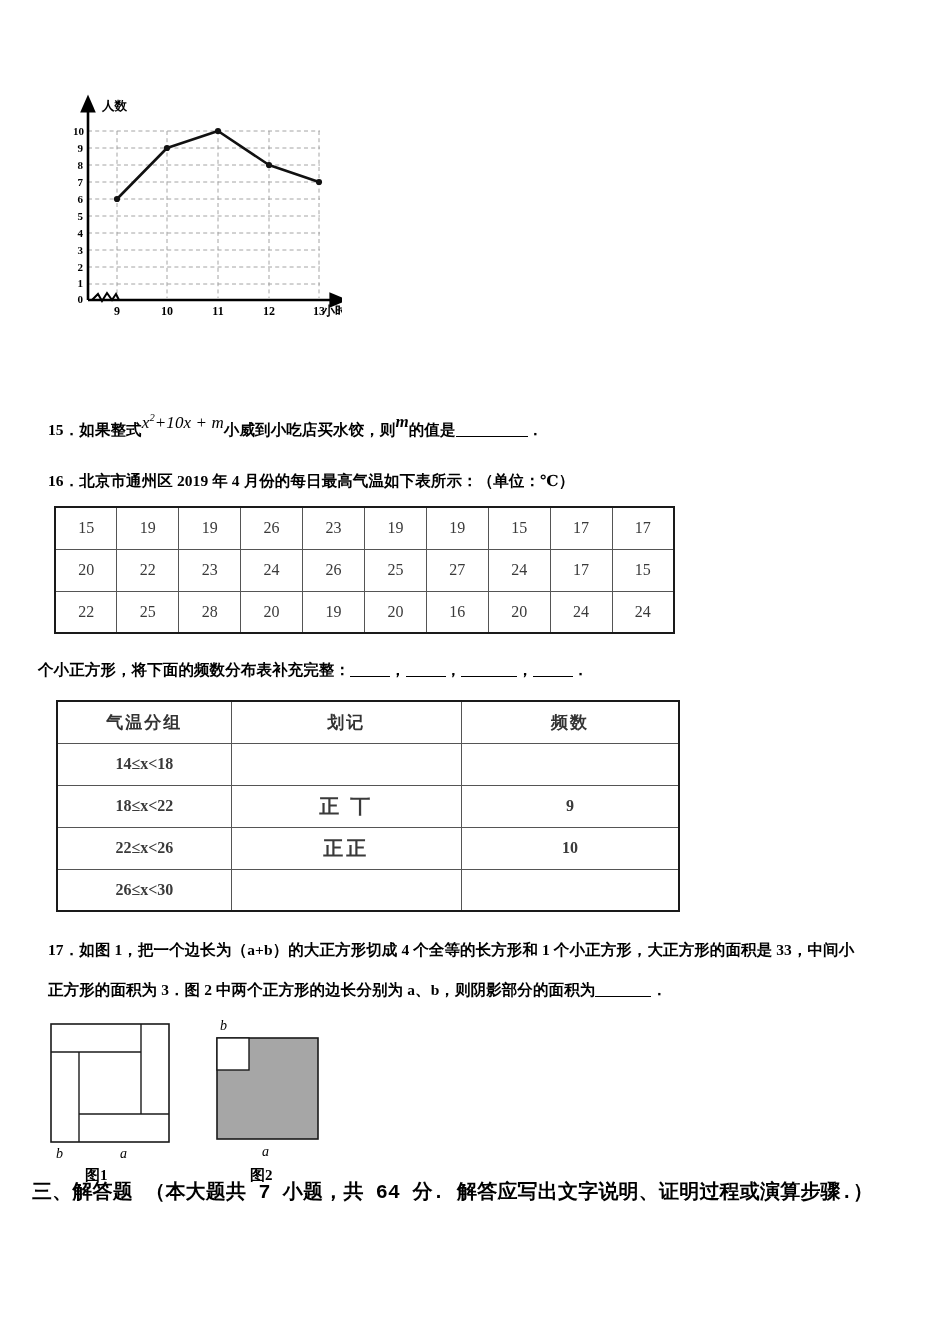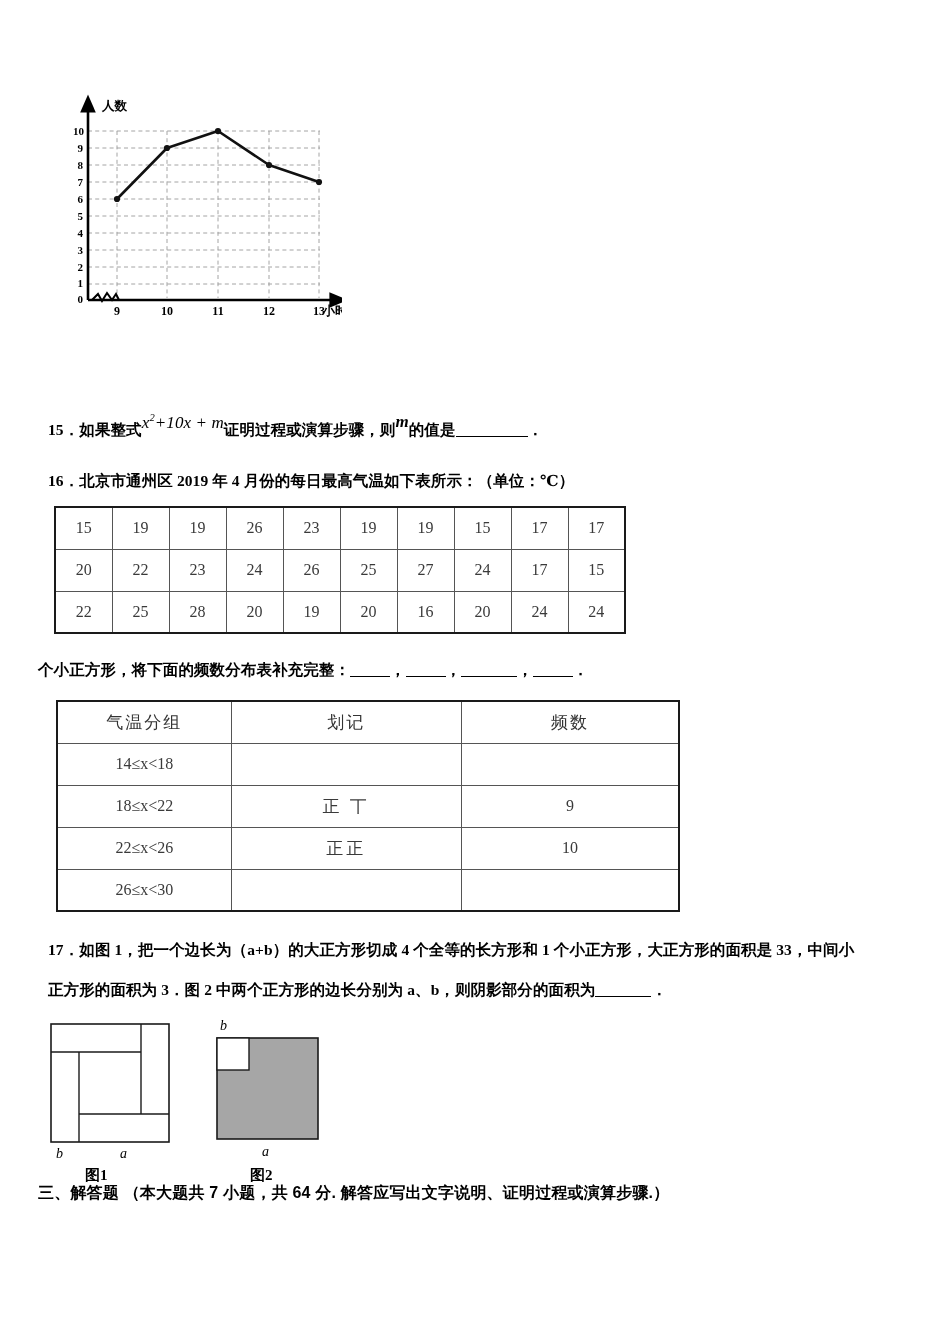--- a/index.html
+++ b/index.html
@@ -59,21 +59,21 @@
   #q15 .mraise { position: relative; top: -8px; font-size: 17px; font-style: italic; }
 
   
   #q16 { left: 48px; top: 466px; width: 872px; line-height: 30px; }
 
   
   .temp-table {
     position: absolute;
     left: 54px;
     top: 506px;
-    width: 572px;
+    width: 621px;
     border-collapse: collapse;
     border: 2.2px solid #1a1a1a;
     table-layout: fixed;
   }
   .temp-table td {
     border: 1px solid #555;
     height: 42px;
     text-align: center;
     vertical-align: middle;
     font-size: 16px;
@@ -94,26 +94,26 @@
     border: 2.2px solid #1a1a1a;
     table-layout: fixed;
   }
   .freq-table td, .freq-table th {
     border: 1px solid #555;
     height: 42px;
     text-align: center;
     vertical-align: middle;
     font-size: 16px;
     color: #3a3a3a;
-    font-weight: normal;
+    font-weight: bold;
     font-family: "Liberation Serif", serif;
   }
   .freq-table th { font-size: 17px; color: #333; letter-spacing: 2px; }
   .freq-table .grp { letter-spacing: 0px; margin-top: 32px; }
-  .freq-table .tally { font-size: 17px; letter-spacing: 3px; }
+  .freq-table .tally { font-size: 20px; letter-spacing: 3px; }
 
   
   #q17 { left: 48px; top: 930px; width: 880px; line-height: 40px; }
 
   
   .fig-area { position: absolute; left: 40px; top: 1018px; width: 320px; height: 140px; }
   .fig-caption {
     position: absolute;
     font-size: 15px;
     font-weight: 700;
@@ -124,24 +124,24 @@
     position: absolute;
     font-size: 14px;
     font-style: italic;
     font-family: "Liberation Serif", serif;
     color: #000;
   }
 
   
   #sec3 {
     position: absolute;
-    left: 38px; top: 1178px; width: 880px;
-    font-size: 16px;
+    left: 32px; top: 1178px; width: 880px;
+    font-size: 20px;
     font-weight: 700;
-    font-family: Liberation Sans, sans-serif;
+    font-family: Liberation Mono, monospace;
     line-height: 30px;
     letter-spacing: 0.2px;
   }
 </style>
 </head>
 <body>
 
 <div class="page">
 
   <div class="chart-wrap">
@@ -210,21 +210,21 @@
         <circle cx="115" cy="60" r="3.1"></circle>
         <circle cx="166" cy="43" r="3.1"></circle>
         <circle cx="217" cy="77" r="3.1"></circle>
         <circle cx="267" cy="94" r="3.1"></circle>
       </g>
     </svg>
   </div>
 
 
   <div class="q" id="q15">
-    <span>15．</span><span>如果整式</span><span class="math expr"><span>x</span><sup>2</sup><span>+10x + m</span></span><span>证明过程或演算步骤，则</span><span class="mraise">m</span><span>的值是</span><span class="blank-m"></span><span>．</span>
+    <span>15．</span><span>如果整式</span><span class="math expr"><span>x</span><sup>2</sup><span>+10x + m</span></span><span>小威到小吃店买水饺，则</span><span class="mraise">m</span><span>的值是</span><span class="blank-m"></span><span>．</span>
   </div>
 
   <div class="q" id="q16">
     <span>16．</span><span>北京市通州区 2019 年 4 月份的每日最高气温如下表所示：（单位：℃）</span>
   </div>
 
   <table class="temp-table">
     <tbody>
       <tr>
         <td>15</td>

